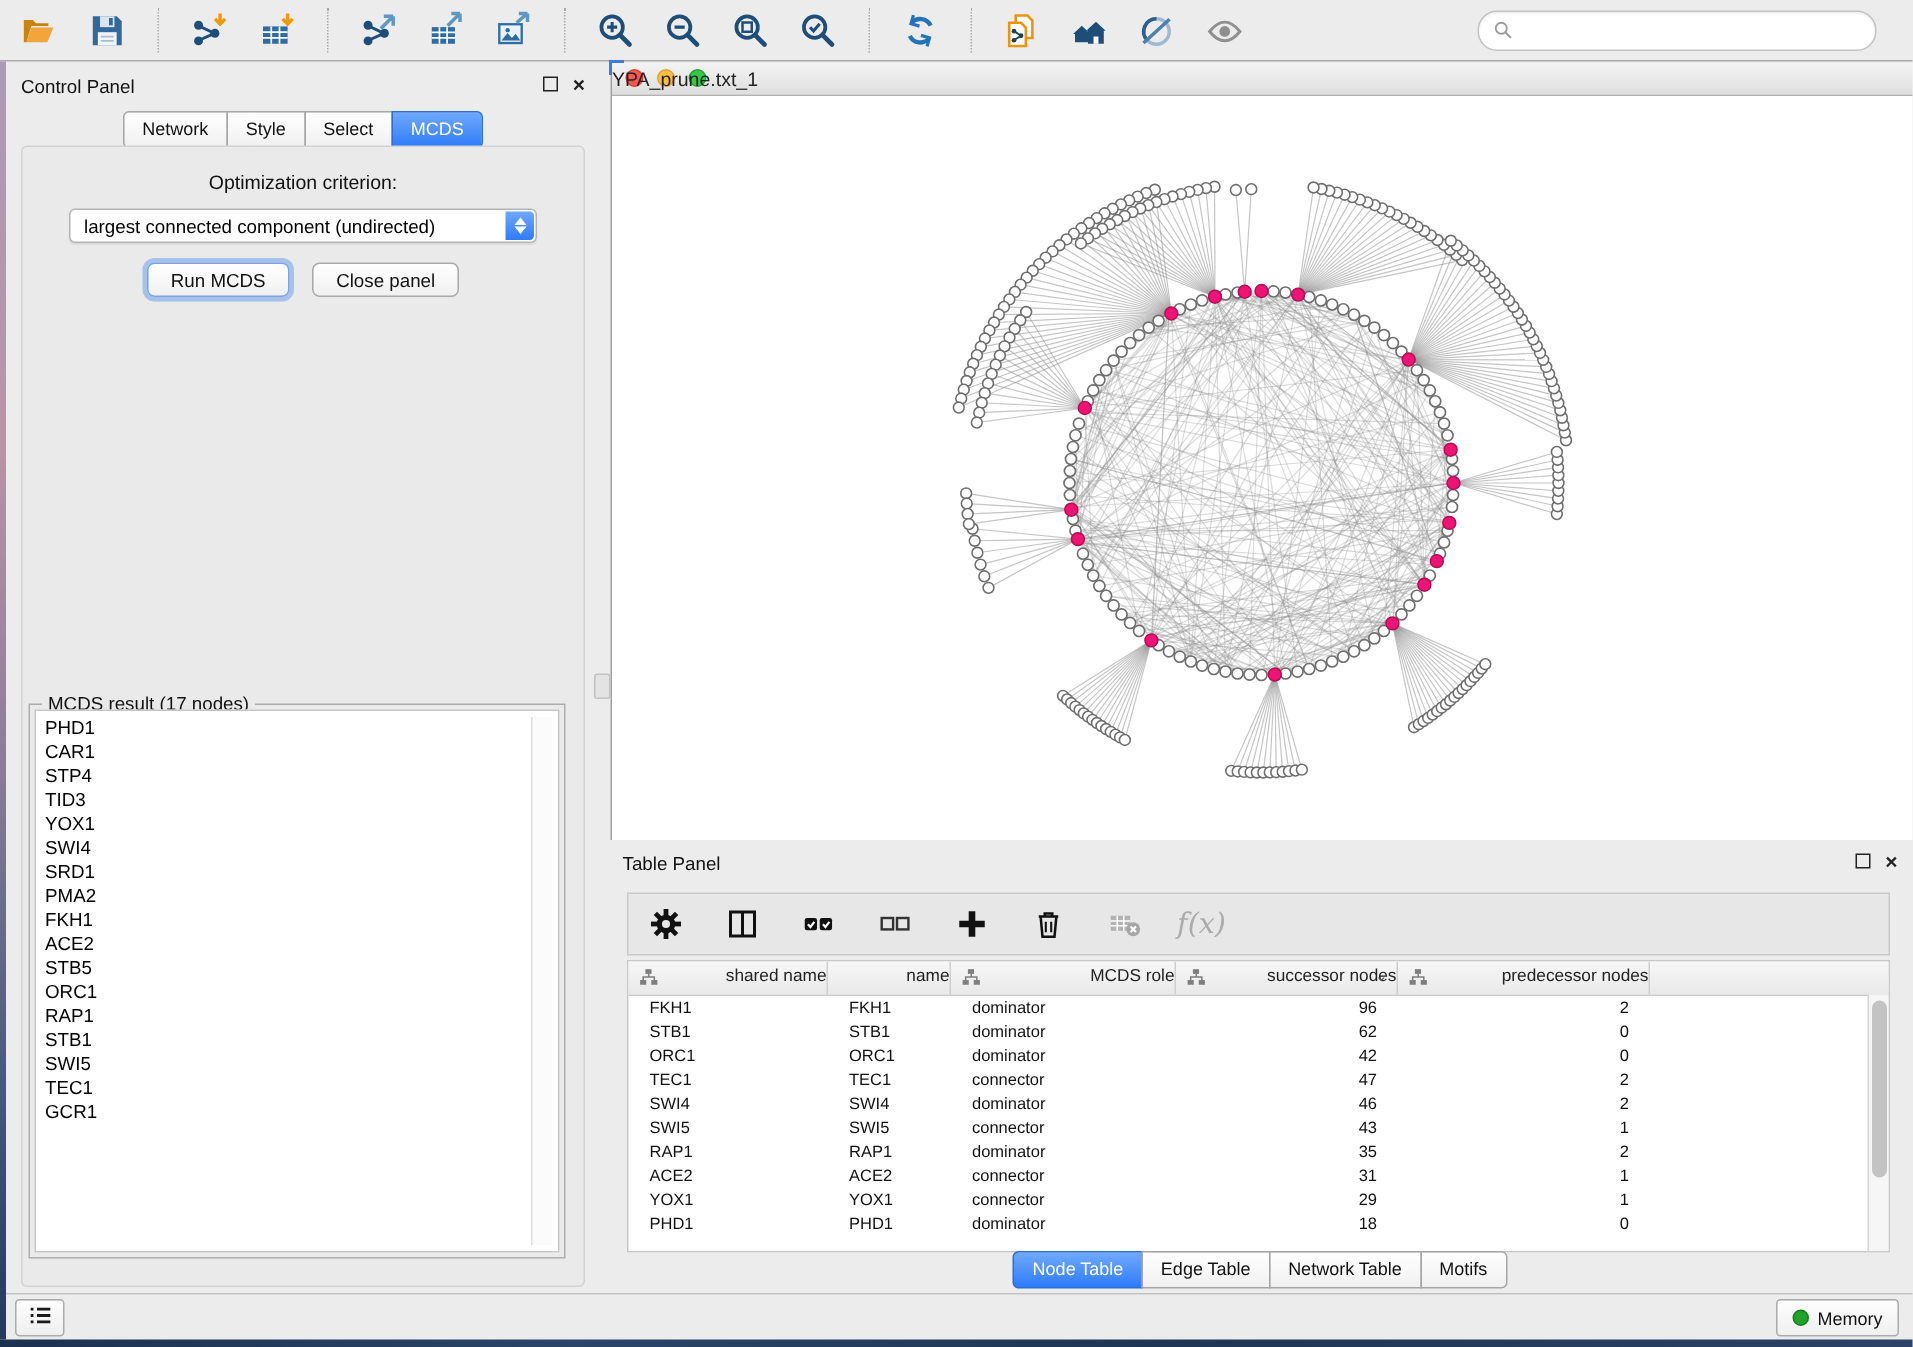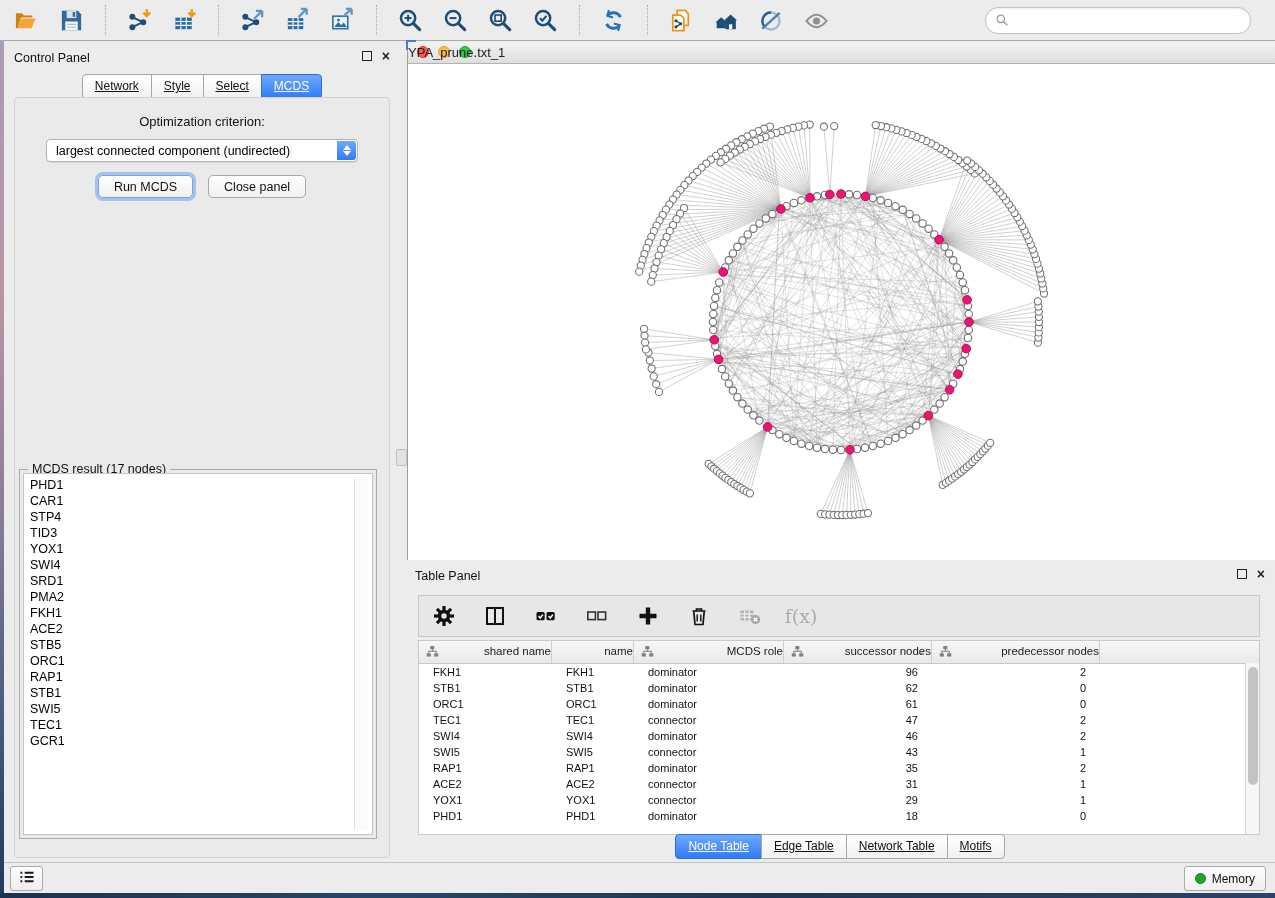--- a/index.html
+++ b/index.html
@@ -26,21 +26,21 @@
   
   #control-panel{position:absolute;left:4px;top:45px;width:396px;height:817px;background:#ECECEC;}
   .panel-head{position:relative;height:26px;padding-left:14px;}
   .panel-title{position:absolute;left:10px;top:6px;font-size:12.5px;color:#111;}
   .panel-btns{position:absolute;right:10px;top:6px;display:flex;gap:10px;align-items:center;}
   .float-box{width:8px;height:8px;border:1.5px solid #222;display:inline-block;}
   .close-x{font-size:14px;font-weight:bold;color:#222;line-height:10px;}
   .seg-tabs{display:flex;justify-content:center;}
   #cp-tabs{position:absolute;left:0;right:0;top:29px;}
   .seg{font-size:12px;padding:4px 12px 5px;background:linear-gradient(#FFFFFF,#F0F0F0);
-    border:1px solid #A6A6A6;margin-left:-1px;color:#111;white-space:nowrap;text-decoration:underline;}
+    border:1px solid #A6A6A6;margin-left:-1px;color:#111;white-space:nowrap;}
   .seg:first-child{border-radius:4px 0 0 4px;margin-left:0;}
   .seg:last-child{border-radius:0 4px 4px 0;}
   .seg.sel{background:linear-gradient(#6FA9FE,#2F7BF8);border-color:#2B6FD4;color:#fff;}
   .cp-content{position:absolute;left:10px;right:10px;top:52px;bottom:4px;background:#EAEAEA;
     border:1px solid #D2D2D2;border-radius:4px;}
   .opt-label{text-align:center;margin-top:16px;font-size:13px;color:#111;}
   .dropdown{margin:10px auto 12px;width:312px;height:23px;background:#fff;border:1px solid #B4B4B4;
     border-radius:4px;position:relative;font-size:12.5px;line-height:22px;padding-left:9px;box-sizing:border-box;
     box-shadow:0 1px 1px rgba(0,0,0,.07);}
   .dd-stepper{position:absolute;right:1px;top:1px;bottom:1px;width:19px;border-radius:0 3px 3px 0;
@@ -70,21 +70,21 @@
   .tl.green{left:51px;background:#34C84A;border:1px solid #25A233;}
   .net-title{position:absolute;left:0;right:0;top:3px;font-size:13px;color:#222;}
   #network-canvas{position:absolute;left:0;top:22px;width:866px;height:495px;}
   
   #table-panel{position:absolute;left:405px;top:563px;width:870px;height:295px;background:#ECECEC;}
   .tp-toolbar{position:absolute;left:13px;top:32px;width:842px;height:42px;background:#E7E7E7;
     border:1px solid #C9C9C9;display:flex;align-items:center;padding-left:12px;gap:25px;box-sizing:border-box;}
   .tp-btn{width:26px;height:26px;background:none;border:none;display:flex;align-items:center;justify-content:center;padding:0;}
   .tp-btn svg{width:22px;height:22px;display:block;}
   .tp-btn.disabled{pointer-events:none;}
-  .fx-glyph{font-family:"DejaVu Serif",serif;font-size:19px;color:#ABABAB;}
+  .fx-glyph{font-family:"DejaVu Serif",serif;font-style:italic;font-size:19px;color:#ABABAB;}
   .tp-table{position:absolute;left:13px;top:77px;width:842px;height:195px;background:#fff;
     border:1px solid #C9C9C9;box-sizing:border-box;overflow:hidden;}
   .tp-thead{display:flex;height:22px;background:linear-gradient(#F7F7F7,#E9E9E9);border-bottom:1px solid #C9C9C9;}
   .th{position:relative;box-sizing:border-box;border-right:1px solid #CFCFCF;font-size:11.5px;color:#222;
     text-align:right;line-height:21px;}
   .th .tree{position:absolute;left:7px;top:4px;width:13px;height:13px;}
   .th .tree svg{width:13px;height:13px;display:block;}
   .th .sort{position:absolute;right:6px;top:0;font-size:10px;color:#555;}
   .tr{display:flex;height:16px;line-height:16px;font-size:11px;color:#111;}
   .td{box-sizing:border-box;padding-left:14px;white-space:nowrap;overflow:hidden;}
@@ -1236,21 +1236,21 @@
             <div class="td" style="width: 133px;">STB1</div>
             <div class="td" style="width: 82px;">STB1</div>
             <div class="td" style="width: 150px;">dominator</div>
             <div class="td num" style="width: 148px;">62</div>
             <div class="td num" style="width: 168px;">0</div>
           </div>
           <div class="tr">
             <div class="td" style="width: 133px;">ORC1</div>
             <div class="td" style="width: 82px;">ORC1</div>
             <div class="td" style="width: 150px;">dominator</div>
-            <div class="td num" style="width: 148px;">61</div>
+            <div class="td num" style="width: 148px;">42</div>
             <div class="td num" style="width: 168px;">0</div>
           </div>
           <div class="tr">
             <div class="td" style="width: 133px;">TEC1</div>
             <div class="td" style="width: 82px;">TEC1</div>
             <div class="td" style="width: 150px;">connector</div>
             <div class="td num" style="width: 148px;">47</div>
             <div class="td num" style="width: 168px;">2</div>
           </div>
           <div class="tr">

